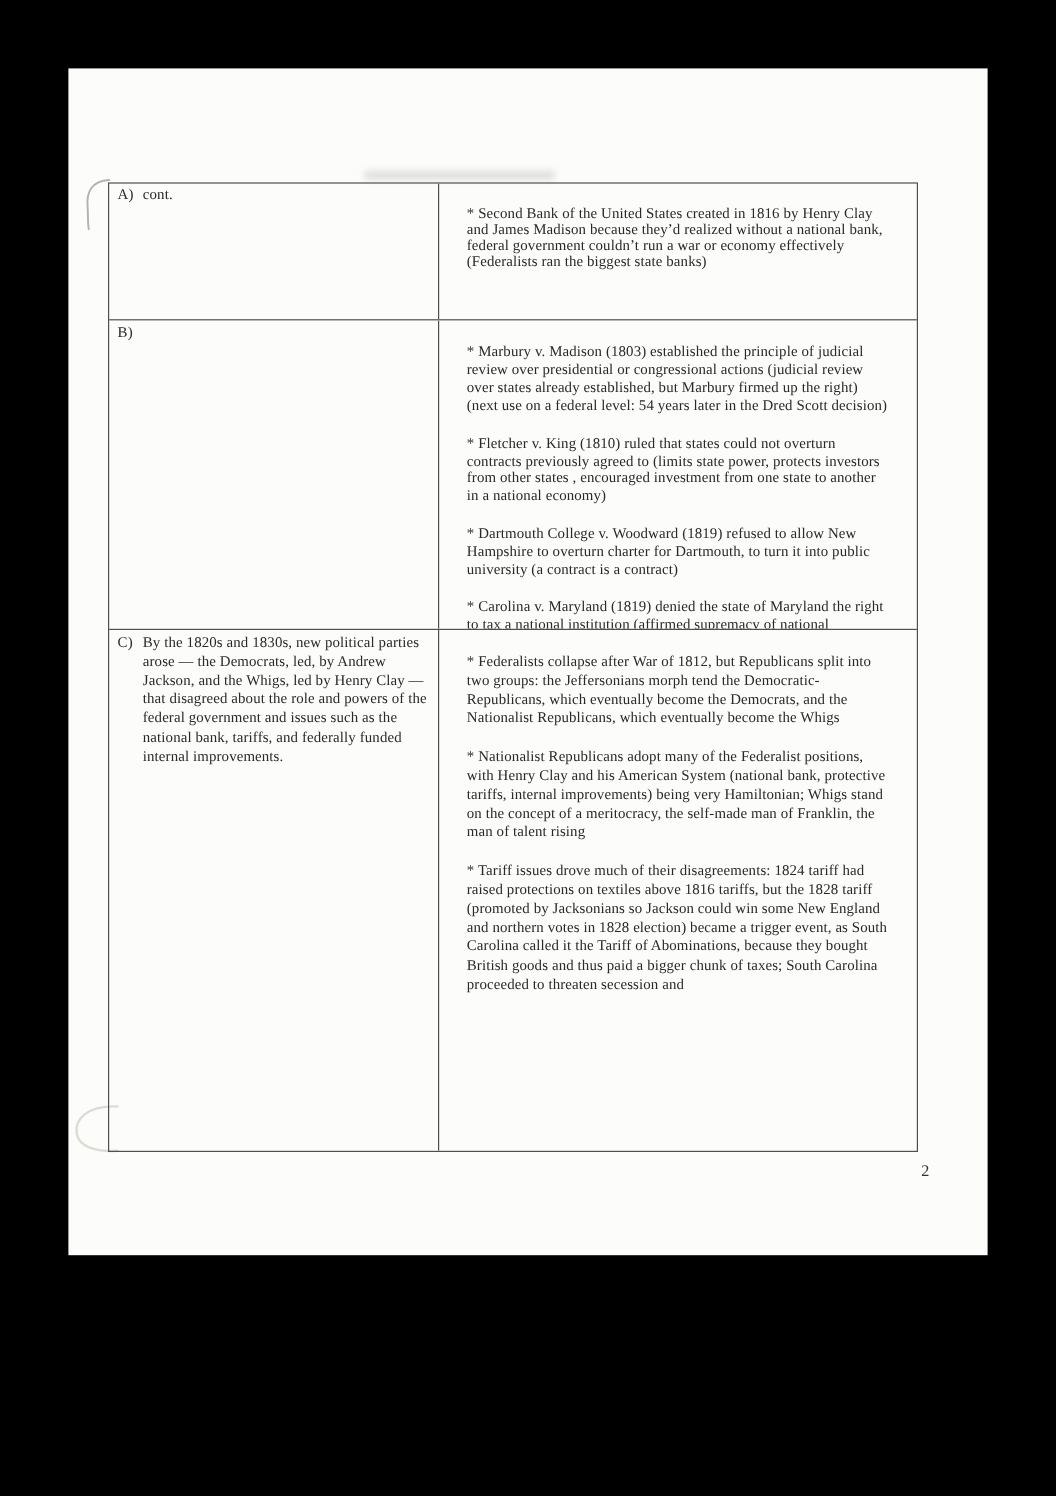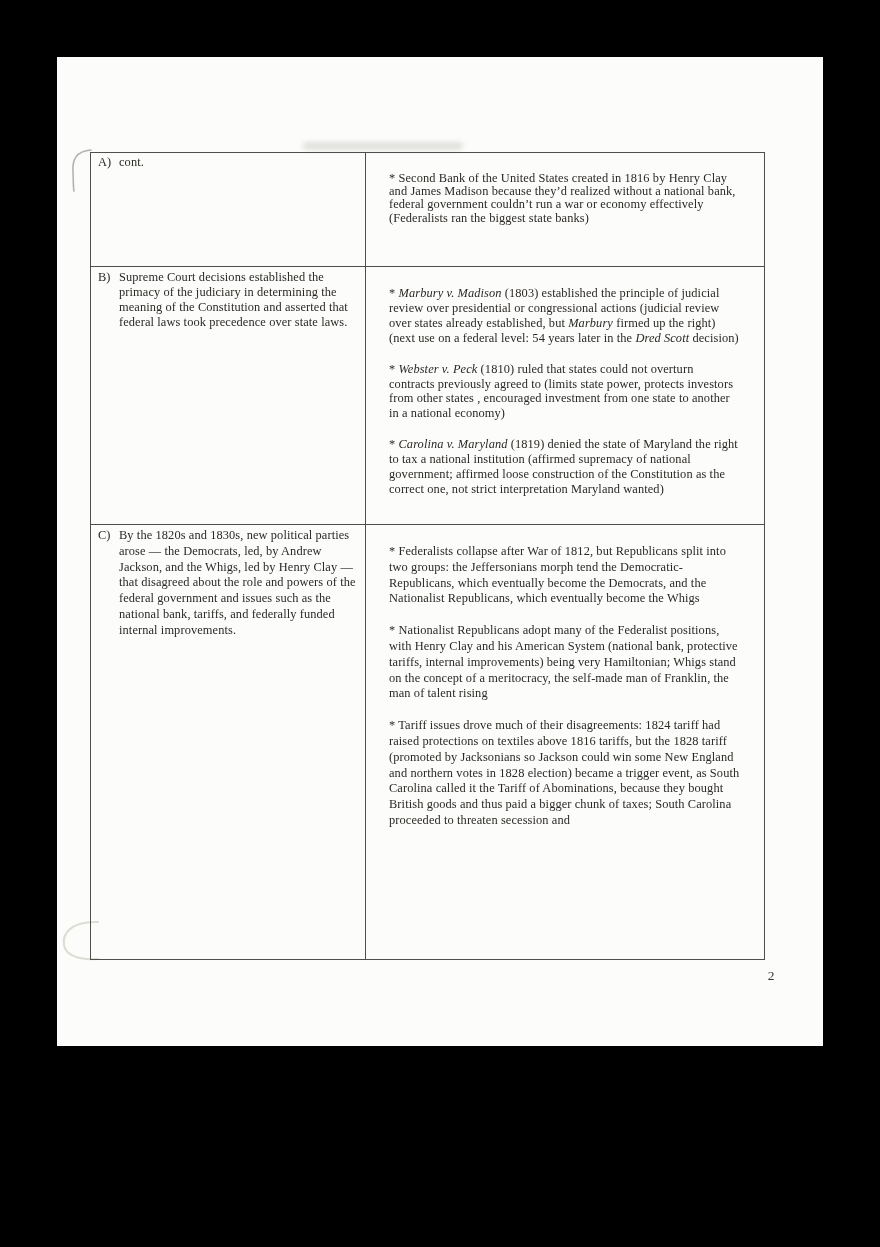--- a/index.html
+++ b/index.html
@@ -16,21 +16,21 @@
   .rcell{border-left:1px solid #4f4f4f;padding:3px 6px 2px 7px;}
   .trow:nth-child(1) .cell{line-height:13.2px;}
   .trow:nth-child(2) .cell{line-height:14.9px;}
   .trow:nth-child(3) .cell{line-height:15.8px;}
   .trow:nth-child(1){height:113px;}
   .trow:nth-child(2){height:258px;}
   .trow:nth-child(3){height:435px;}
   .rowlabel{display:block;}
   .sumtext{display:block;font-family:Liberation Serif, serif;}
   .bullet{margin:16px;}
-  .it{font-style:italic;}
+  .it{}
   .page-number{position:absolute;left:704px;top:911px;width:20px;text-align:center;
                font-size:13.5px;color:#333;}
   .smudge{position:absolute;left:246px;top:85px;width:160px;height:8px;
           background:#9a9a96;opacity:.28;filter:blur(2.5px);border-radius:4px;}
   .pen-mark{position:absolute;pointer-events:none;}
 </style>
 </head>
 <body>
 
 <div class="backdrop">
@@ -52,25 +52,25 @@
             <span class="rowlabel">A)</span>
             <span class="sumtext">cont.</span>
           </div>
           <div class="cell rcell">
             <div class="bullet"><span>* Second Bank of the United States created in 1816 by Henry Clay and James Madison because they’d realized without a national bank, federal government couldn’t run a war or economy effectively (Federalists ran the biggest state banks)</span></div>
           </div>
         </div>
         <div class="trow">
           <div class="cell lcell">
             <span class="rowlabel">B)</span>
-            <span class="sumtext">Supreme Court decisions established the primacy of the judiciary in determining the meaning of the Constitution and asserted that federal laws took precedence over state laws.</span>
           </div>
           <div class="cell rcell">
             <div class="bullet"><span>* </span><span class="it">Marbury v. Madison</span><span> (1803) established the principle of judicial review over presidential or congressional actions (judicial review over states already established, but </span><span class="it">Marbury</span><span> firmed up the right) (next use on a federal level: 54 years later in the </span><span class="it">Dred Scott</span><span> decision)</span></div>
-            <div class="bullet"><span>* </span><span class="it">Webster v. Peck</span><span> (1810) ruled that states could not overturn contracts previously agreed to (limits state power, protects investors from other states , encouraged investment from one state to another in a national economy)</span></div>
+            <div class="bullet"><span>* </span><span class="it">Fletcher v. King</span><span> (1810) ruled that states could not overturn contracts previously agreed to (limits state power, protects investors from other states , encouraged investment from one state to another in a national economy)</span></div>
+            <div class="bullet"><span>* </span><span class="it">Dartmouth College v. Woodward</span><span> (1819) refused to allow New Hampshire to overturn charter for Dartmouth, to turn it into public university (a contract is a contract)</span></div>
             <div class="bullet"><span>* </span><span class="it">Carolina v. Maryland</span><span> (1819) denied the state of Maryland the right to tax a national institution (affirmed supremacy of national government; affirmed loose construction of the Constitution as the correct one, not strict interpretation Maryland wanted)</span></div>
           </div>
         </div>
         <div class="trow">
           <div class="cell lcell">
             <span class="rowlabel">C)</span>
             <span class="sumtext">By the 1820s and 1830s, new political parties arose — the Democrats, led, by Andrew Jackson, and the Whigs,  led by Henry Clay — that disagreed about the role and powers of the federal government and issues such as the national bank, tariffs, and federally funded internal improvements.</span>
           </div>
           <div class="cell rcell">
             <div class="bullet"><span>* Federalists collapse after War of 1812, but Republicans split into two groups: the Jeffersonians morph tend the Democratic-Republicans, which eventually become the Democrats, and the Nationalist Republicans, which eventually become the Whigs</span></div>

